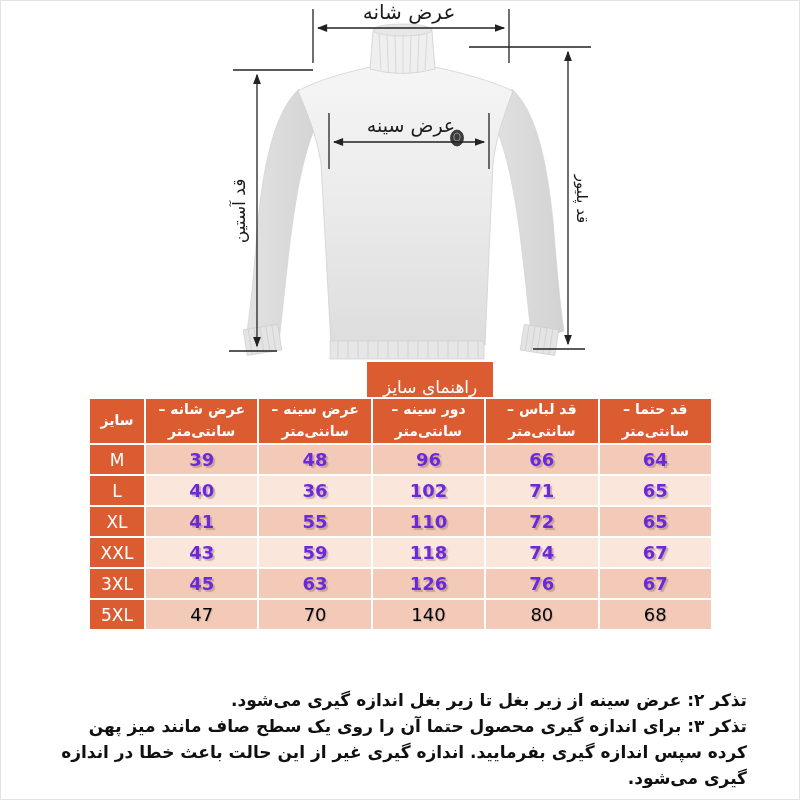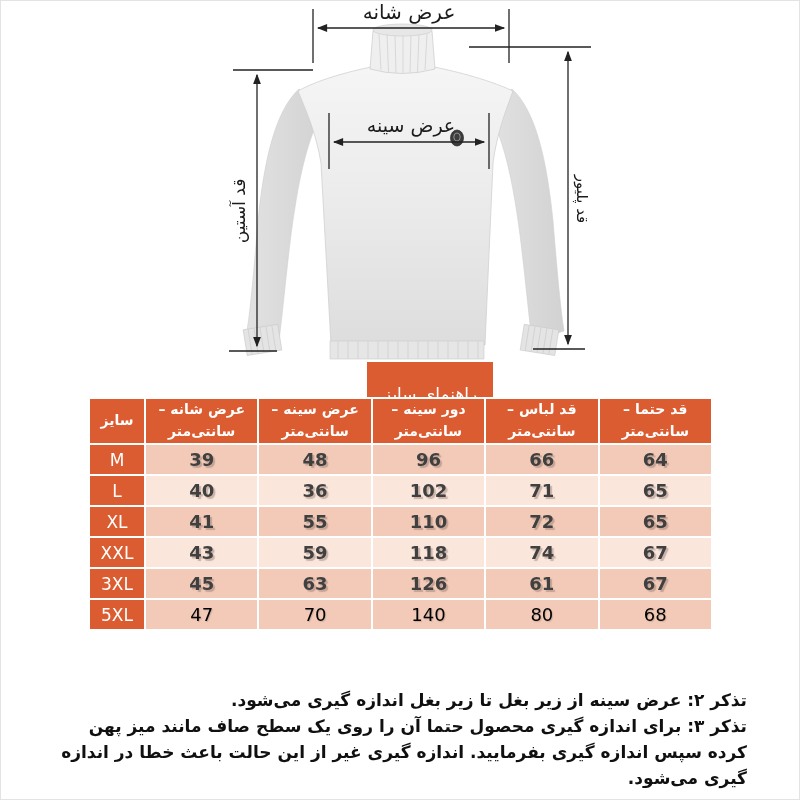--- a/index.html
+++ b/index.html
@@ -5,39 +5,39 @@
   html,body{margin:0;padding:0;background:#fff;}
   .stage{
     position:relative;width:798px;height:798px;margin:0 auto;
     background:#ffffff;border:1px solid #e3e3e3;overflow:hidden;
     font-family:"DejaVu Sans", sans-serif;
   }
   .diagram{position:absolute;top:0;left:0;}
   .size-title{
     position:absolute;top:361px;left:366px;height:18px;
     background:#DB5C30;color:#fff;font-size:17px;line-height:33px;
-    padding:16px 16px;direction:rtl;white-space:nowrap;
+    padding:9px 16px;direction:rtl;white-space:nowrap;
   }
   table.size-table{
     position:absolute;left:87px;top:396px;width:625px;
     border-collapse:collapse;table-layout:fixed;
   }
   table.size-table th,table.size-table td{
     border:2px solid #ffffff;text-align:center;vertical-align:middle;padding:0;
   }
   th.c0{width:54px;}
   th{
     background:#DB5C30;color:#ffffff;font-weight:bold;font-size:14px;
     height:44px;line-height:1.55;direction:rtl;
   }
   td.size-cell{
     background:#DB5C30;color:#ffffff;font-size:17px;font-weight:400;height:29px;
   }
   td.val{
-    font-size:18px;font-weight:bold;color:#404040;
+    font-size:18px;font-weight:bold;color:#6d28d9;
     text-shadow:2px 2px 1px rgba(140,115,105,0.45);
   }
   tr.row-dark td.val{background:#F3CAB8;}
   tr.row-light td.val{background:#FBE6DC;}
   tr.row-last td.val{font-weight:400;color:#000000;text-shadow:1px 1px 1px rgba(140,115,105,0.35);}
   .notes{
     position:absolute;top:686px;right:52px;left:55px;
     direction:rtl;text-align:right;color:#101010;
     font-size:17px;font-weight:bold;line-height:26px;
   }
@@ -188,21 +188,21 @@
         <td class="val">59</td>
         <td class="val">118</td>
         <td class="val">74</td>
         <td class="val">67</td>
       </tr>
       <tr class="row-dark">
         <td class="size-cell">3XL</td>
         <td class="val">45</td>
         <td class="val">63</td>
         <td class="val">126</td>
-        <td class="val">61</td>
+        <td class="val">76</td>
         <td class="val">67</td>
       </tr>
       <tr class="row-dark row-last">
         <td class="size-cell">5XL</td>
         <td class="val">47</td>
         <td class="val">70</td>
         <td class="val">140</td>
         <td class="val">80</td>
         <td class="val">68</td>
       </tr>

